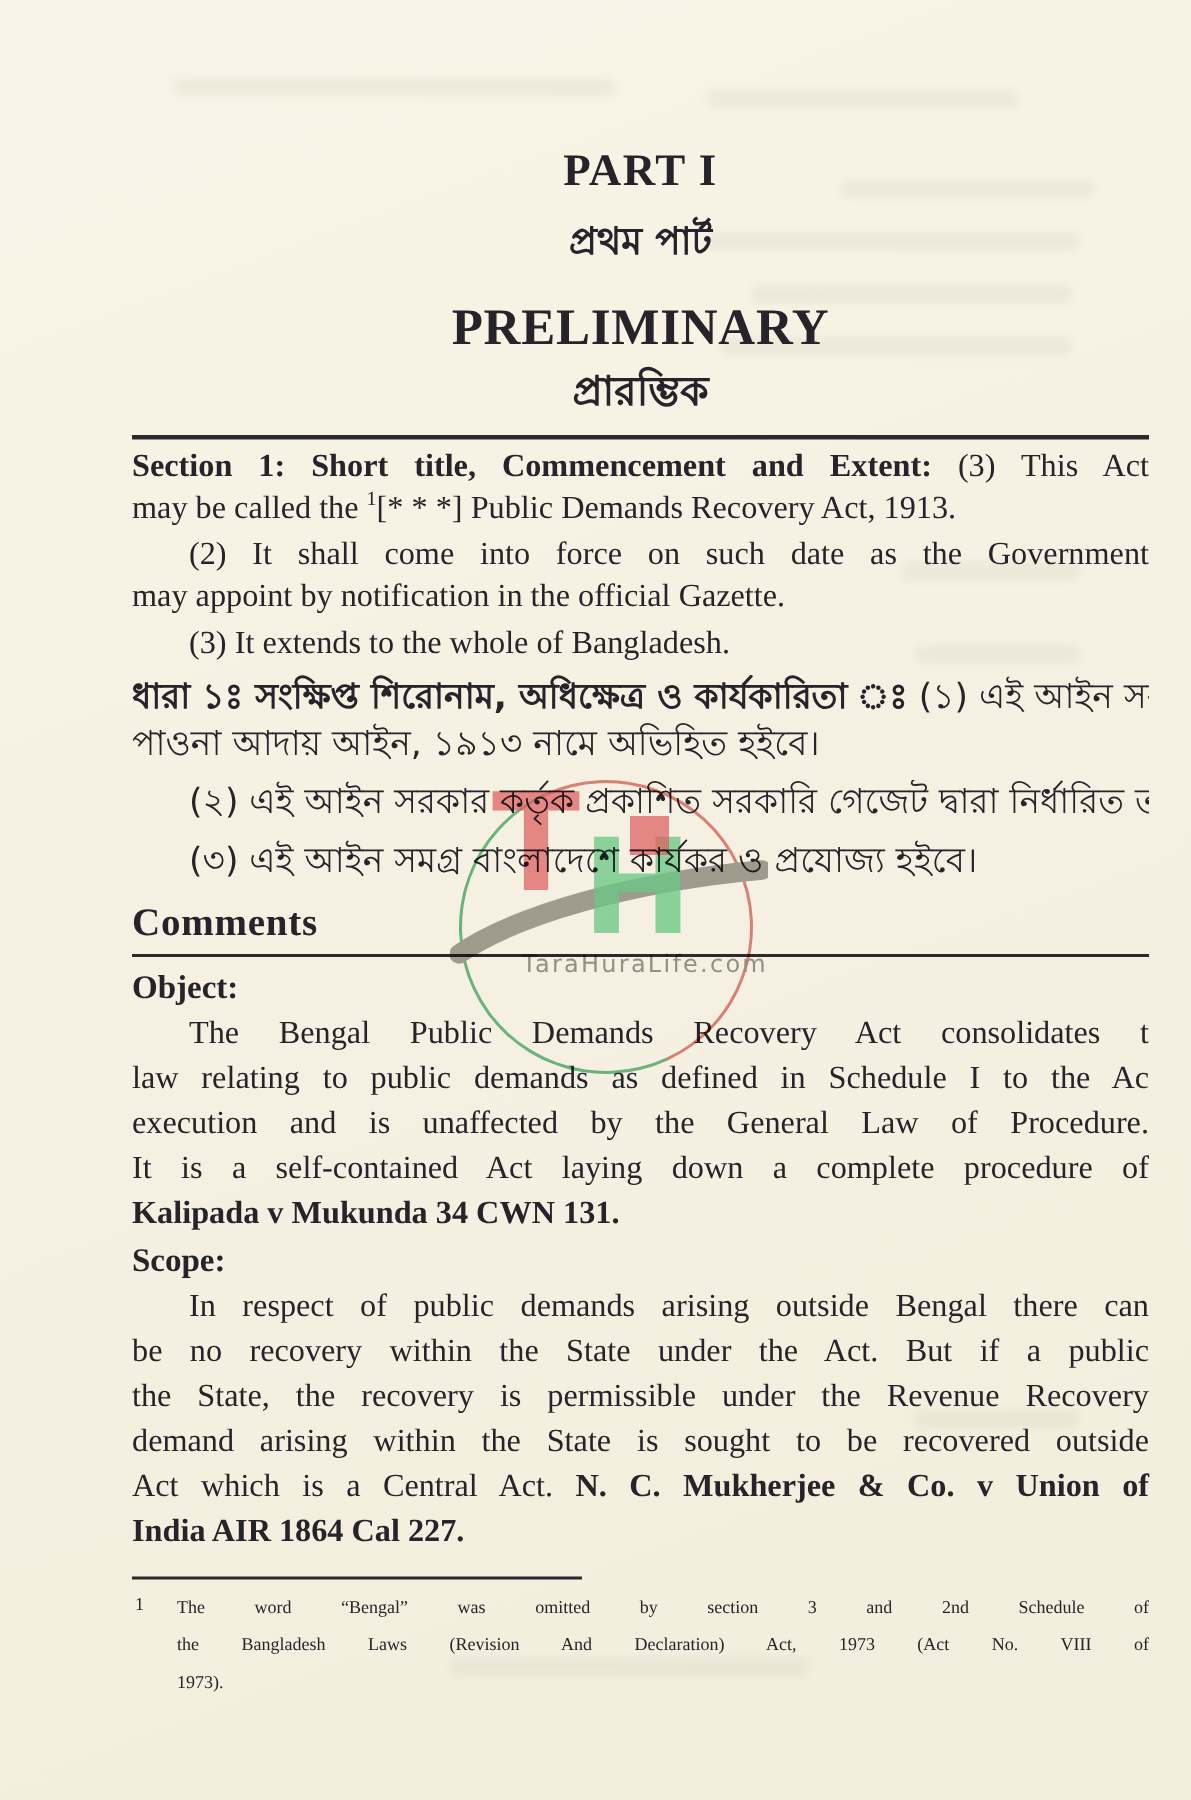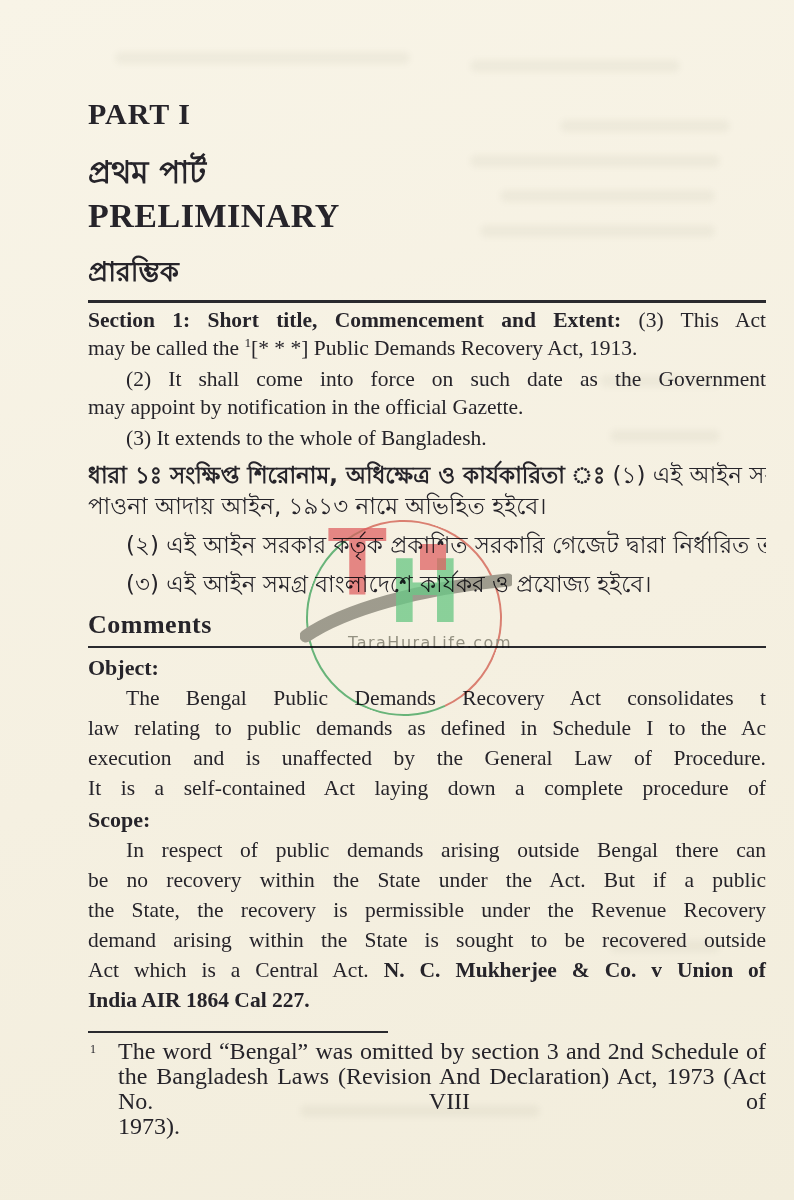--- a/index.html
+++ b/index.html
@@ -4,25 +4,25 @@
 <style>
   html,body{margin:0;padding:0;background:#e9e4d4;}
   .page{
     position:relative;width:794px;height:1200px;overflow:hidden;
     background:linear-gradient(160deg,#f8f4e7 0%,#f5f0e1 55%,#f2eddc 100%);
     font-family:"Liberation Serif",serif;color:#26242a;
   }
   .content{position:absolute;left:88px;top:0;width:678px;z-index:1;}
 
   
-  .h-center{}
+  .h-center{text-align:center;}
   .h-part{margin-top:97px;font-weight:bold;font-size:30px;line-height:34px;letter-spacing:1px;}
-  .h-part-bn{margin-top:24px;font-weight:bold;font-size:31px;line-height:34px;font-family:"DejaVu Sans",sans-serif;}
-  .h-title{margin-top:8px;font-weight:bold;font-size:34px;line-height:38px;letter-spacing:.5px;}
-  .h-title-bn{margin-top:19px;font-weight:bold;font-size:27px;line-height:36px;font-family:"DejaVu Sans",sans-serif;}
+  .h-part-bn{margin-top:13px;font-weight:bold;font-size:25px;line-height:34px;font-family:"DejaVu Sans",sans-serif;}
+  .h-title{margin-top:22px;font-weight:bold;font-size:34px;line-height:38px;letter-spacing:.5px;}
+  .h-title-bn{margin-top:6px;font-weight:bold;font-size:27px;line-height:36px;font-family:"DejaVu Sans",sans-serif;}
   .rule-full{border:none;border-top:3px solid #2a2a2e;margin:10px 0 0 0;}
   .rule-mid{border:none;border-top:2.5px solid #2a2a2e;margin:6px 0 0 0;}
 
   
   .para{margin-top:3px;}
   .para.en{font-size:21.5px;line-height:28px;}
   .para.bn{font-size:23px;line-height:31px;margin-top:8px;font-family:"DejaVu Sans",sans-serif;}
   .block-object .para,.block-scope .para{line-height:30px;margin-top:0;}
   .line{text-align:justify;text-align-last:justify;}
   .line.last{text-align-last:auto;}
@@ -33,21 +33,21 @@
 
   .comments-h{margin-top:10px;text-align:left;font-weight:bold;font-size:26px;line-height:30px;letter-spacing:.5px;}
   .sub-h{margin-top:5px;font-weight:bold;font-size:22px;line-height:30px;}
   .sub-h.scope{margin-top:2px;}
 
   
   .fn-rule{border:none;border-top:2.5px solid #2a2a2e;width:300px;margin:16px 0 0 0;}
   .footnote{position:relative;margin-top:6px;font-size:17.5px;line-height:25px;}
   .footnote .fn-marker{position:absolute;left:2px;top:-2px;font-size:12px;}
   .fn-body{margin-left:30px;}
-  .footnote .para{margin-top:0;font-size:24px;line-height:25px;}
+  .footnote .para{margin-top:0;font-size:12px;line-height:25px;}
 
   
   .wm{position:absolute;left:300px;top:514px;width:212px;height:204px;z-index:2;
       mix-blend-mode:multiply;opacity:.9;pointer-events:none;
       font-family:"DejaVu Sans",sans-serif;}
   .wm-circle{position:absolute;left:6px;top:6px;width:192px;height:192px;border-radius:50%;
       border:2px solid #e07a72;border-left-color:#5cb87c;border-bottom-color:#5cb87c;
       transform:rotate(20deg);}
   .wm-t{position:absolute;left:28px;top:6px;font-size:86px;line-height:86px;font-weight:800;
       color:rgba(229,80,90,.72);transform:scaleY(1.05);}
@@ -126,20 +126,21 @@
     <hr class="rule-mid">
 
     <div class="block-object">
       <div class="sub-h">Object:</div>
       <div>
           <div class="para en">
             <div class="line indent"><span class="seg">The Bengal Public Demands Recovery Act consolidates t</span></div>
             <div class="line"><span class="seg">law relating to public demands as defined in Schedule I to the Ac</span></div>
             <div class="line"><span class="seg">execution and is unaffected by the General Law of Procedure.</span></div>
             <div class="line"><span class="seg">It is a self-contained Act laying down a complete procedure of</span></div>
+            <div class="line last"><span class="seg b">Kalipada v Mukunda 34 CWN 131.</span></div>
           </div>
         </div>
     </div>
 
     <div class="block-scope">
       <div class="sub-h scope">Scope:</div>
       <div>
           <div class="para en">
             <div class="line indent"><span class="seg">In respect of public demands arising outside Bengal there can</span></div>
             <div class="line"><span class="seg">be no recovery within the State under the Act. But if a public</span></div>

